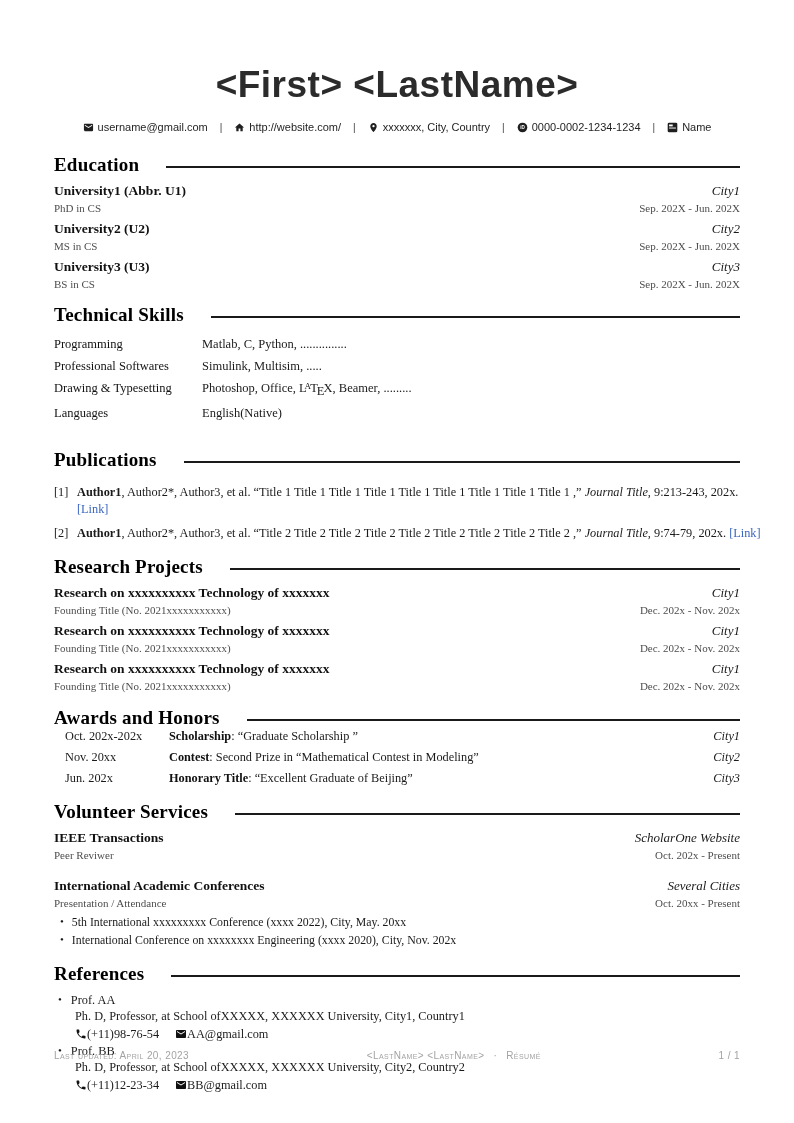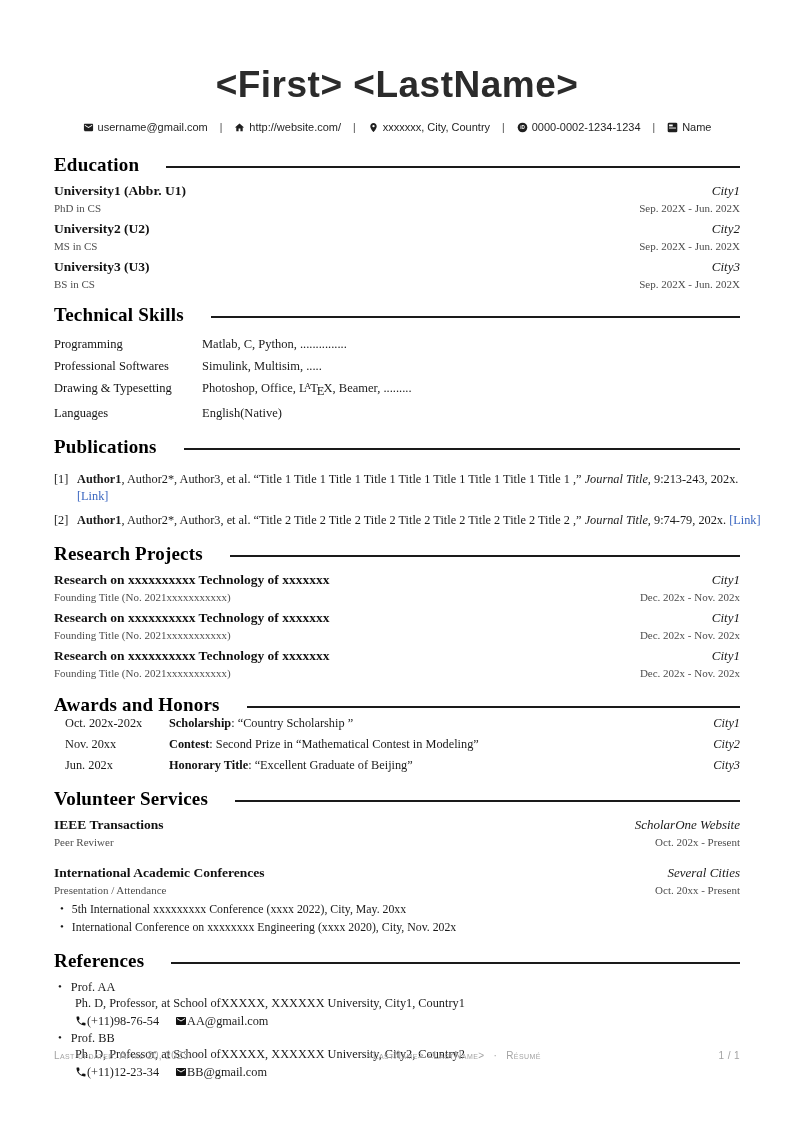--- a/index.html
+++ b/index.html
@@ -222,21 +222,21 @@
           <span class="skill-label">Drawing &amp; Typesetting</span>
           <span class="skill-value"><span>Photoshop, Office, </span><span><span>L</span><span class="latex-a">A</span><span>T</span><span class="latex-e">E</span><span>X</span></span><span>, Beamer, .........</span></span>
         </div>
         <div class="skill-row">
           <span class="skill-label">Languages</span>
           <span class="skill-value">English(Native)</span>
         </div>
       </div>
     </div>
 
-    <div class="section" style="margin-top:15px">
+    <div class="section" style="margin-top:28px">
       <div class="section-head">
         <h2>Publications</h2>
         <div class="rule"></div>
       </div>
       <div class="pubs-body">
         <div class="pub">
           <span class="pub-num">[1]</span>
           <div class="pub-text">
             <div class="pub-line"><span class="pub-author">Author1</span><span>, Author2*, Author3, et al. </span><span>“Title 1 Title 1 Title 1 Title 1 Title 1 Title 1 Title 1 Title 1 Title 1 ,” </span><span class="pub-journal">Journal Title</span><span>, 9:213-243, 202x.</span></div>
             <div><span class="plink">[Link]</span></div>
@@ -289,21 +289,21 @@
     </div>
 
     <div class="section" style="margin-top:15px">
       <div class="section-head">
         <h2>Awards and Honors</h2>
         <div class="rule"></div>
       </div>
       <div class="awards-body">
         <div class="award-row">
           <span>Oct. 202x-202x</span>
-          <span><span class="award-label">Scholarship</span><span>: “Country Scholarship ”</span></span>
+          <span><span class="award-label">Scholarship</span><span>: “Graduate Scholarship ”</span></span>
           <span class="award-loc">City1</span>
         </div>
         <div class="award-row">
           <span>Nov. 20xx</span>
           <span><span class="award-label">Contest</span><span>: Second Prize in “Mathematical Contest in Modeling”</span></span>
           <span class="award-loc">City2</span>
         </div>
         <div class="award-row">
           <span>Jun. 202x</span>
           <span><span class="award-label">Honorary Title</span><span>: “Excellent Graduate of Beijing”</span></span>

